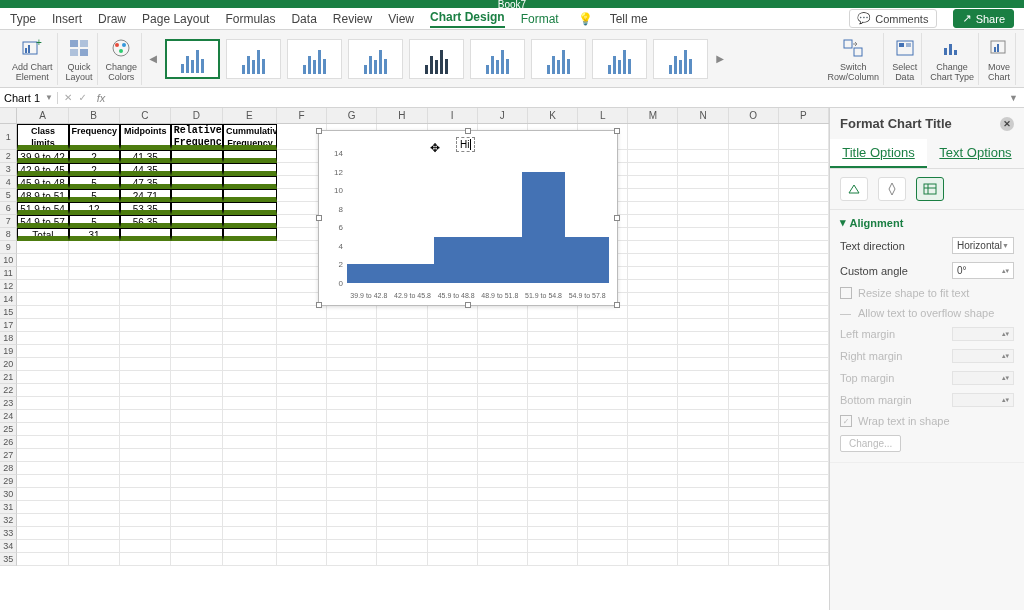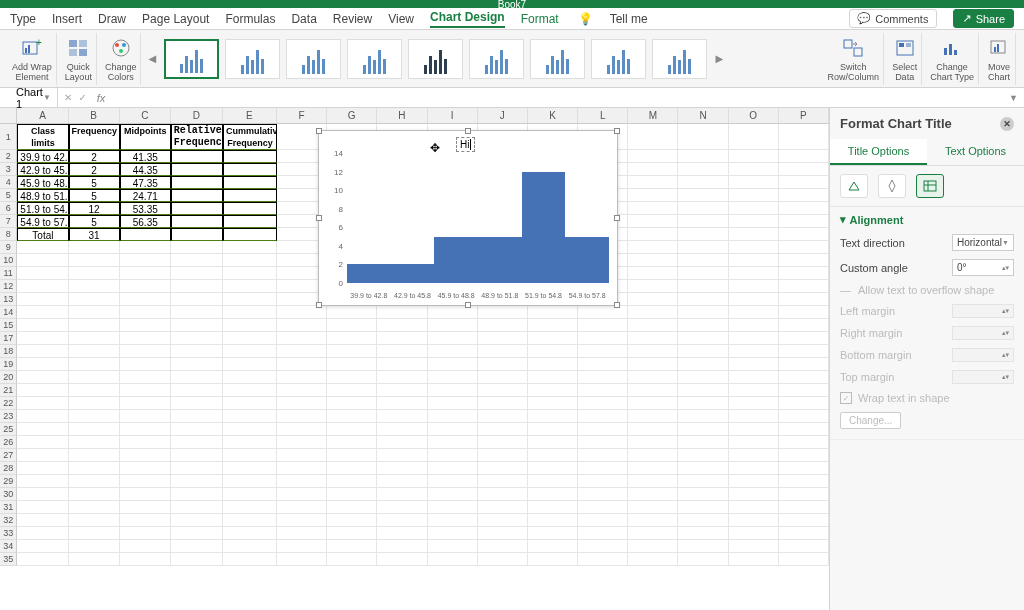--- a/index.html
+++ b/index.html
@@ -22,21 +22,21 @@
 .ribbon { height: 58px; background: #f5f5f5; border-bottom: 1px solid #d4d4d4; display: flex; align-items: center; padding: 0 8px; gap: 4px; }
 .rgroup { display: flex; flex-direction: column; align-items: center; justify-content: center; height: 52px; padding: 0 4px; border-right: 1px solid #e0e0e0; font-size: 9px; color: #555; text-align: center; }
 .rgroup .ic { width: 24px; height: 24px; display: flex; align-items: center; justify-content: center; margin-bottom: 2px; }
 .chartstyle { width: 55px; height: 40px; background: #fff; border: 1px solid #ddd; margin: 0 1px; display: flex; align-items: flex-end; justify-content: center; gap: 2px; padding: 4px; position: relative; }
 .chartstyle.sel { border: 2px solid #1a7f43; }
 .chartstyle .bar { width: 3px; background: #5b8ec4; }
 .nav-arrow { width: 14px; height: 40px; display: flex; align-items: center; justify-content: center; color: #888; font-size: 10px; }
 
 
 .fbar { height: 20px; border-bottom: 1px solid #d4d4d4; display: flex; align-items: center; font-size: 11px; }
-.namebox { width: 58px; border-right: 1px solid #d4d4d4; padding: 0 16px; display: flex; align-items: center; }
+.namebox { width: 58px; border-right: 1px solid #d4d4d4; padding: 0 4px; display: flex; align-items: center; }
 .namebox .arr { margin-left: auto; font-size: 8px; color: #888; }
 .fbtns { display: flex; gap: 6px; padding: 0 6px; color: #aaa; font-size: 10px; }
 .fx { font-style: italic; color: #888; padding: 0 4px; }
 .formula-expand { margin-left: auto; padding: 0 6px; color: #888; font-size: 9px; }
 
 
 .main { display: flex; height: 502px; }
 .gridwrap { flex: 1; position: relative; overflow: hidden; }
 
 
@@ -46,21 +46,21 @@
 
 
 .rowswrap { position: relative; }
 .row { display: flex; height: 13px; }
 .rh { width: 18px; background: #f0f0f0; border-right: 1px solid #ccc; border-bottom: 1px solid #ddd; text-align: center; font-size: 9px; color: #555; line-height: 13px; }
 .cell { border-right: 1px solid #e5e5e5; border-bottom: 1px solid #e5e5e5; font-size: 10px; padding: 0 2px; line-height: 13px; overflow: hidden; white-space: nowrap; }
 .cell.bold { font-weight: 700; }
 .cell.center { text-align: center; }
 .cell.bt { border-top: 1px solid #000; }
 .cell.br { border-right: 1px solid #000; }
-.cell.bb { border-bottom: 1px solid #4d7c0f; }
+.cell.bb { border-bottom: 5px solid #4d7c0f; }
 .cell.bl { border-left: 1px solid #000; }
 
 
 .cwA { width: 53px; }
 .cwB { width: 53px; }
 .cwC { width: 53px; }
 .cwD { width: 54px; }
 .cwE { width: 56px; }
 .cwRest { width: 52px; }
 
@@ -83,21 +83,21 @@
 .bars { position: absolute; left: 0; right: 0; bottom: 0; height: 100%; display: flex; align-items: flex-end; }
 .hbar { flex: 1; background: #4472b4; }
 .xax { position: absolute; left: 28px; right: 8px; bottom: 6px; display: flex; font-size: 7px; color: #666; }
 .xt { flex: 1; text-align: center; }
 
 
 .fmtpanel { width: 195px; background: #f7f7f7; border-left: 1px solid #d4d4d4; font-size: 11px; color: #444; display: flex; flex-direction: column; }
 .fp-hdr { padding: 8px 10px; font-size: 13px; font-weight: 600; display: flex; align-items: center; }
 .fp-close { margin-left: auto; width: 14px; height: 14px; border-radius: 50%; background: #ccc; font-size: 9px; display: flex; align-items: center; justify-content: center; }
 .fp-tabs { display: flex; border-bottom: 1px solid #ddd; }
-.fp-tab { flex: 1; text-align: center; padding: 6px 0; font-size: 11px; color: #1a7f43; border-bottom: 2px solid transparent; }
+.fp-tab { flex: 1; text-align: center; padding: 6px 0; font-size: 13px; color: #1a7f43; border-bottom: 2px solid transparent; text-decoration: underline; }
 .fp-tab.active { border-bottom: 2px solid #1a7f43; background: #fff; }
 .fp-icons { display: flex; gap: 10px; padding: 8px 10px; border-bottom: 1px solid #e5e5e5; }
 .fp-ic { width: 28px; height: 24px; border: 1px solid #ddd; border-radius: 3px; display: flex; align-items: center; justify-content: center; background: #fff; }
 .fp-ic.sel { border-color: #1a7f43; background: #e8f3ec; }
 .fp-sec { padding: 6px 10px; border-bottom: 1px solid #eee; }
 .fp-sec-hdr { font-weight: 600; color: #1a7f43; display: flex; align-items: center; gap: 4px; margin-bottom: 4px; }
 .fp-row { display: flex; align-items: center; padding: 4px 0; font-size: 11px; }
 .fp-row .lbl { flex: 1; }
 .fp-row .ctl { width: 62px; border: 1px solid #ccc; background: #fff; font-size: 10px; padding: 2px 4px; display: flex; align-items: center; }
 .fp-row .ctl .arr { margin-left: auto; font-size: 7px; color: #888; }
@@ -142,21 +142,21 @@
 <div class="ribbon">
   <div class="rgroup">
     <div class="ic">
         <svg width="22" height="20">
           <rect x="2" y="4" width="14" height="12" fill="none" stroke="#4472b4"></rect>
           <rect x="4" y="10" width="2" height="5" fill="#4472b4"></rect>
           <rect x="7" y="7" width="2" height="8" fill="#4472b4"></rect>
           <text x="15" y="8" font-size="10" fill="#1a7f43">+</text>
         </svg>
       </div>
-    <span style="white-space:pre-line">Add Wrap
+    <span style="white-space:pre-line">Add Chart
 Element</span>
   </div>
   <div class="rgroup">
     <div class="ic">
         <svg width="22" height="20">
           <rect x="2" y="2" width="8" height="7" fill="#4472b4" opacity="0.6"></rect>
           <rect x="12" y="2" width="8" height="7" fill="#4472b4" opacity="0.4"></rect>
           <rect x="2" y="11" width="8" height="7" fill="#4472b4" opacity="0.4"></rect>
           <rect x="12" y="11" width="8" height="7" fill="#4472b4" opacity="0.6"></rect>
         </svg>
@@ -552,39 +552,20 @@
           <div class="cell cwRest"></div>
           <div class="cell cwRest"></div>
           <div class="cell cwRest"></div>
           <div class="cell cwRest"></div>
           <div class="cell cwRest"></div>
           <div class="cell cwRest"></div>
           <div class="cell cwRest"></div>
           <div class="cell cwRest"></div>
         </div>
         <div class="row">
-          <div class="rh">13</div>
-          <div class="cell cwA center"></div>
-          <div class="cell cwB center"></div>
-          <div class="cell cwC center"></div>
-          <div class="cell cwD center"></div>
-          <div class="cell cwE center"></div>
-          <div class="cell cwRest"></div>
-          <div class="cell cwRest"></div>
-          <div class="cell cwRest"></div>
-          <div class="cell cwRest"></div>
-          <div class="cell cwRest"></div>
-          <div class="cell cwRest"></div>
-          <div class="cell cwRest"></div>
-          <div class="cell cwRest"></div>
-          <div class="cell cwRest"></div>
-          <div class="cell cwRest"></div>
-          <div class="cell cwRest"></div>
-        </div>
-        <div class="row">
           <div class="rh">14</div>
           <div class="cell cwA center"></div>
           <div class="cell cwB center"></div>
           <div class="cell cwC center"></div>
           <div class="cell cwD center"></div>
           <div class="cell cwE center"></div>
           <div class="cell cwRest"></div>
           <div class="cell cwRest"></div>
           <div class="cell cwRest"></div>
           <div class="cell cwRest"></div>
@@ -724,20 +705,39 @@
           <div class="cell cwRest"></div>
           <div class="cell cwRest"></div>
           <div class="cell cwRest"></div>
           <div class="cell cwRest"></div>
           <div class="cell cwRest"></div>
           <div class="cell cwRest"></div>
           <div class="cell cwRest"></div>
         </div>
         <div class="row">
           <div class="rh">23</div>
+          <div class="cell cwA center"></div>
+          <div class="cell cwB center"></div>
+          <div class="cell cwC center"></div>
+          <div class="cell cwD center"></div>
+          <div class="cell cwE center"></div>
+          <div class="cell cwRest"></div>
+          <div class="cell cwRest"></div>
+          <div class="cell cwRest"></div>
+          <div class="cell cwRest"></div>
+          <div class="cell cwRest"></div>
+          <div class="cell cwRest"></div>
+          <div class="cell cwRest"></div>
+          <div class="cell cwRest"></div>
+          <div class="cell cwRest"></div>
+          <div class="cell cwRest"></div>
+          <div class="cell cwRest"></div>
+        </div>
+        <div class="row">
+          <div class="rh">24</div>
           <div class="cell cwA center"></div>
           <div class="cell cwB center"></div>
           <div class="cell cwC center"></div>
           <div class="cell cwD center"></div>
           <div class="cell cwE center"></div>
           <div class="cell cwRest"></div>
           <div class="cell cwRest"></div>
           <div class="cell cwRest"></div>
           <div class="cell cwRest"></div>
           <div class="cell cwRest"></div>
@@ -1043,48 +1043,52 @@
           </span>
       </div>
       <div class="fp-row">
         <span class="lbl">Custom angle</span>
         <span class="ctl">
             <span>0°</span>
             <span class="arr">▴▾</span>
           </span>
       </div>
       <div class="fp-row dis">
+        <span class="fp-chk"></span>
+        <span class="lbl">Resize shape to fit text</span>
+      </div>
+      <div class="fp-row dis">
         <span style="width:12px;margin-right:6px;color:#bbb">—</span>
         <span class="lbl">Allow text to overflow shape</span>
       </div>
       <div class="fp-row dis">
           <span class="lbl">Left margin</span>
           <span class="ctl">
             <span class="arr">▴▾</span>
           </span>
         </div>
       <div class="fp-row dis">
           <span class="lbl">Right margin</span>
           <span class="ctl">
             <span class="arr">▴▾</span>
           </span>
         </div>
       <div class="fp-row dis">
+          <span class="lbl">Top margin</span>
+          <span class="ctl">
+            <span class="arr">▴▾</span>
+          </span>
+        </div>
+      <div class="fp-row dis">
           <span class="lbl">Bottom margin</span>
           <span class="ctl">
             <span class="arr">▴▾</span>
           </span>
         </div>
       <div class="fp-row dis">
-          <span class="lbl">Top margin</span>
-          <span class="ctl">
-            <span class="arr">▴▾</span>
-          </span>
-        </div>
-      <div class="fp-row dis">
         <span class="fp-chk">✓</span>
         <span class="lbl">Wrap text in shape</span>
       </div>
       <div class="fp-row dis">
         <span class="fp-btn">Change...</span>
       </div>
     </div>
   </div>
 </div>
 

